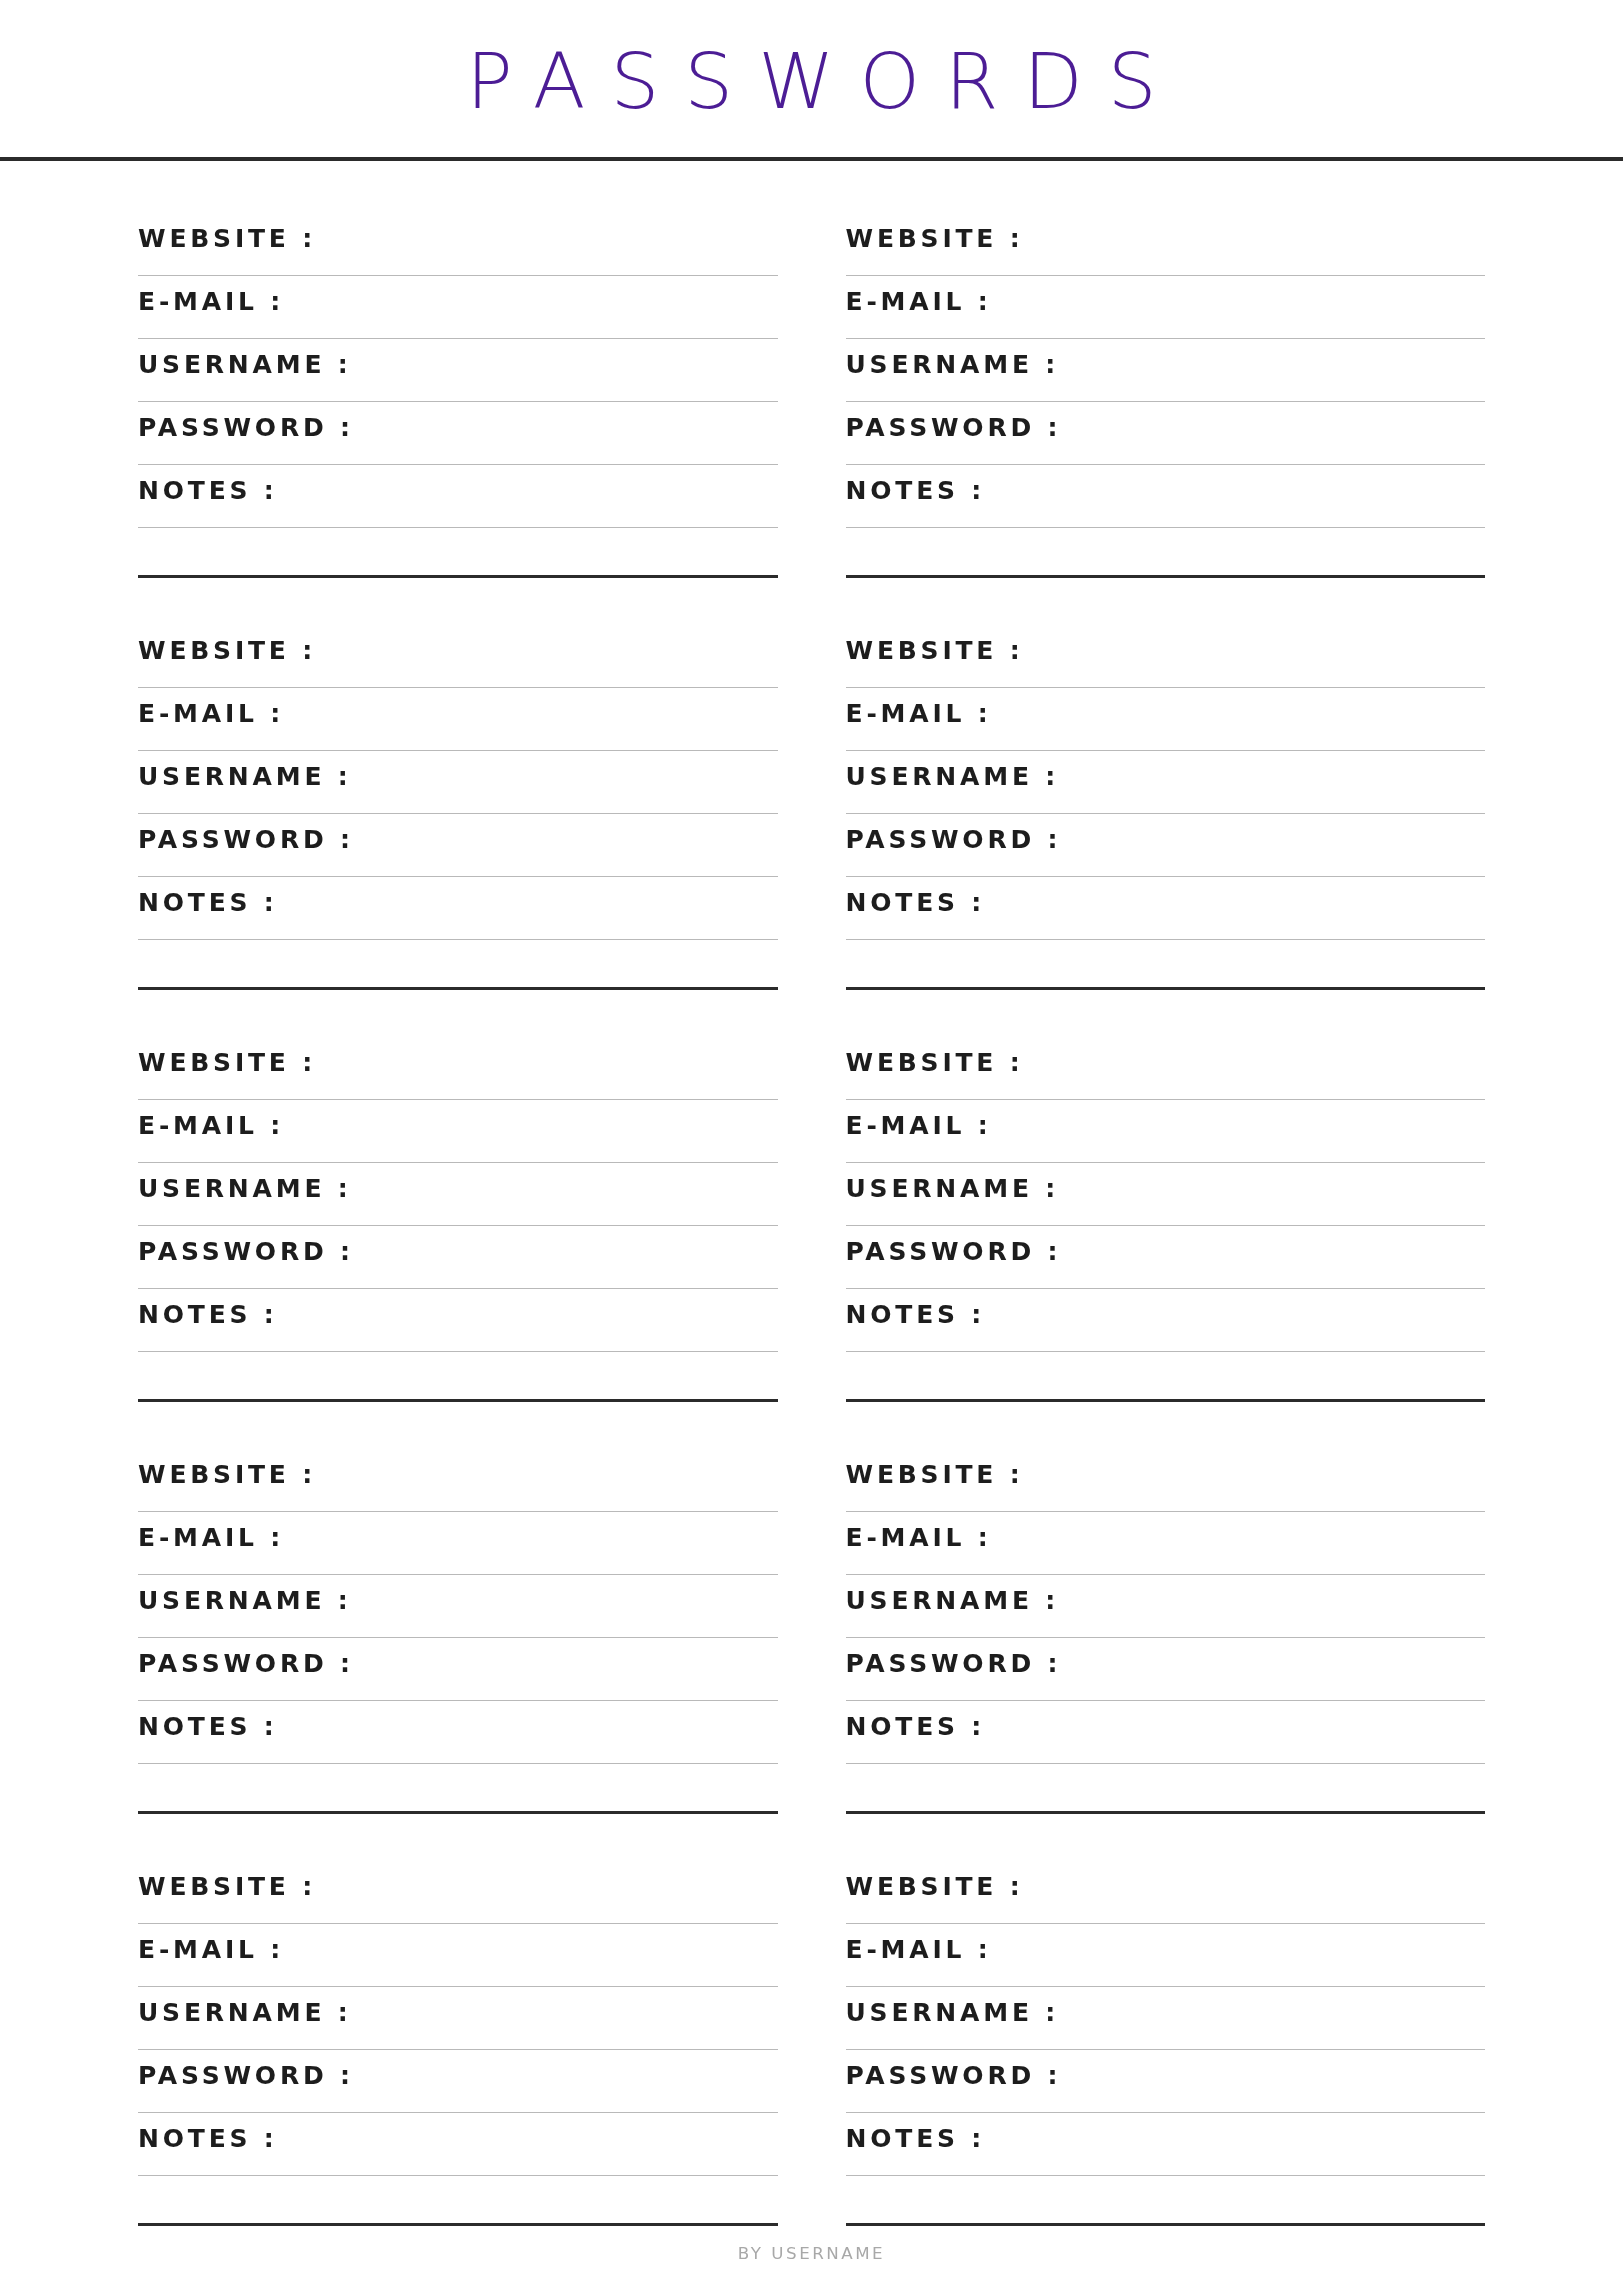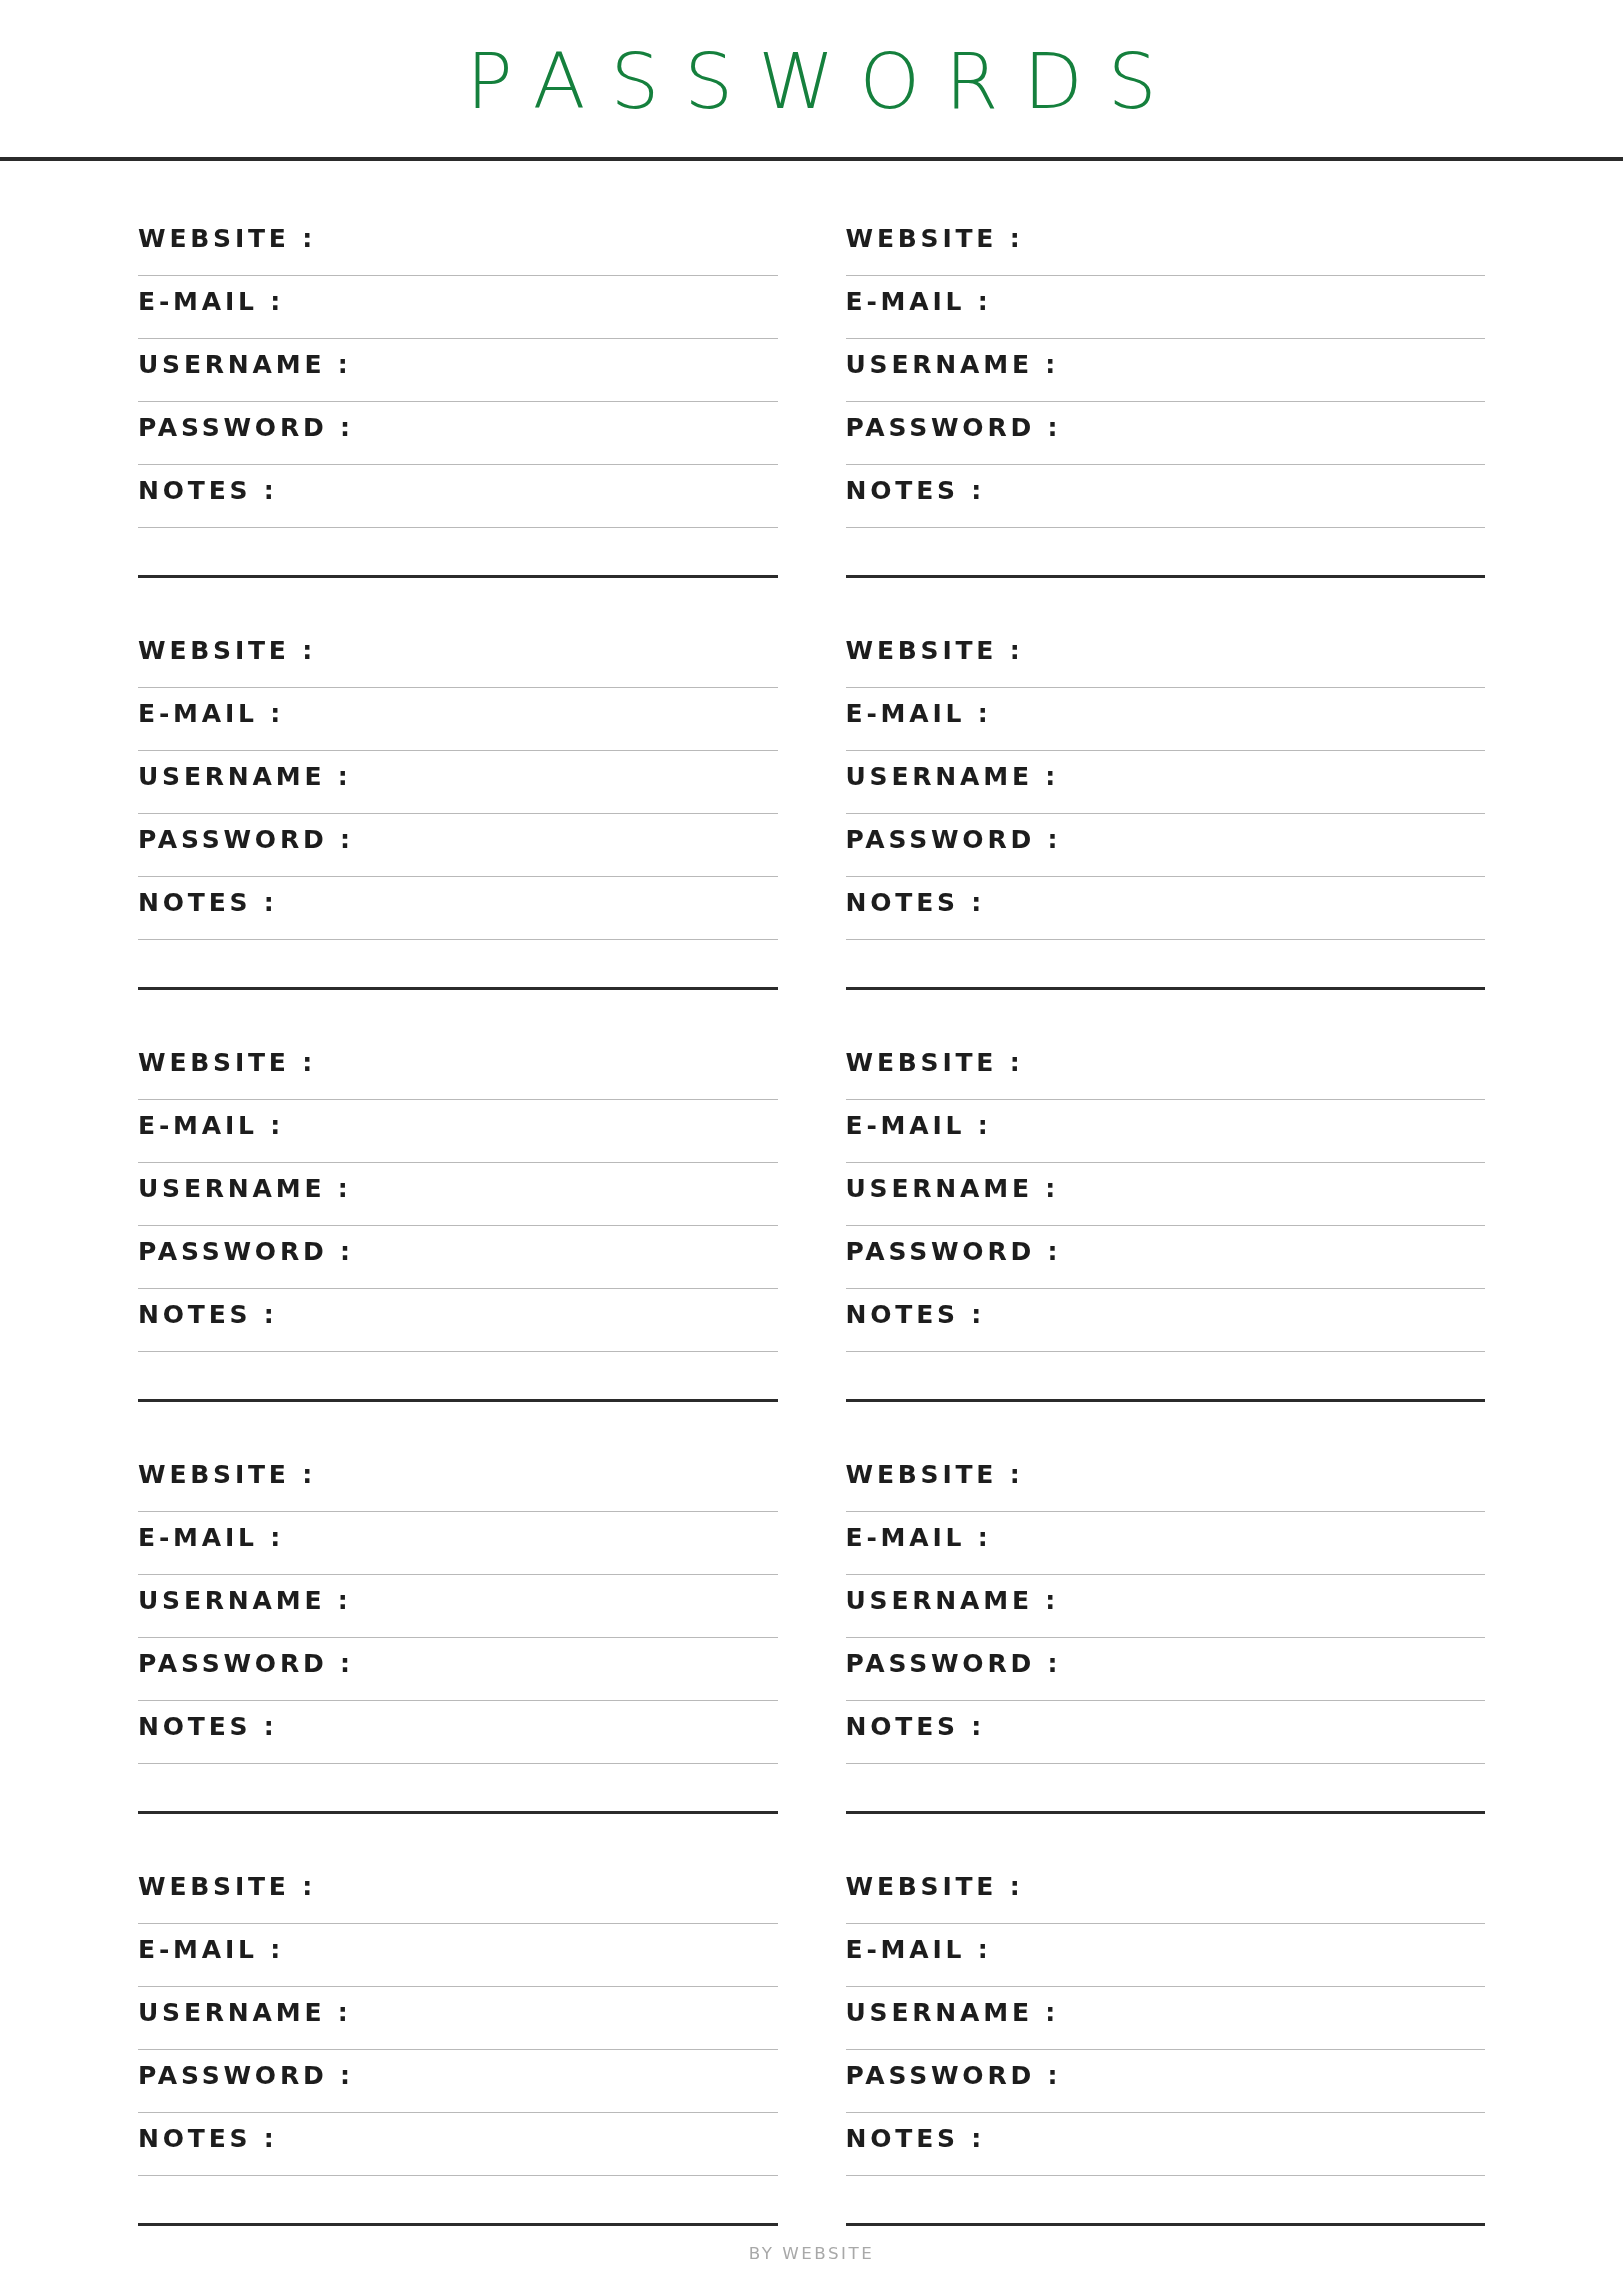--- a/index.html
+++ b/index.html
@@ -26,21 +26,21 @@
   .title-area {
     padding-top: 40px;
     text-align: center;
   }
   .page-title {
     font-family: "DejaVu Sans", sans-serif;
     font-weight: 300;
     font-size: 77px;
     letter-spacing: 25px;
     text-indent: 25px;
-    color: #15803d;
+    color: #4c1d95;
     line-height: 1.1;
     margin: 0;
   }
   .title-rule {
     margin-top: 32px;
     border-top: 4.2px solid #2b2b2b;
     width: 100%;
   }
   .content {
     flex: 1;
@@ -317,17 +317,17 @@
             <span class="field-label">NOTES :</span>
           </div>
         </div>
         <div class="entry-divider"></div>
       </div>
 
     </div>
   </div>
 
   <div class="footer">
-    <span class="footer-text">BY WEBSITE</span>
+    <span class="footer-text">BY USERNAME</span>
   </div>
 
 </div>
 
 
 </body></html>

